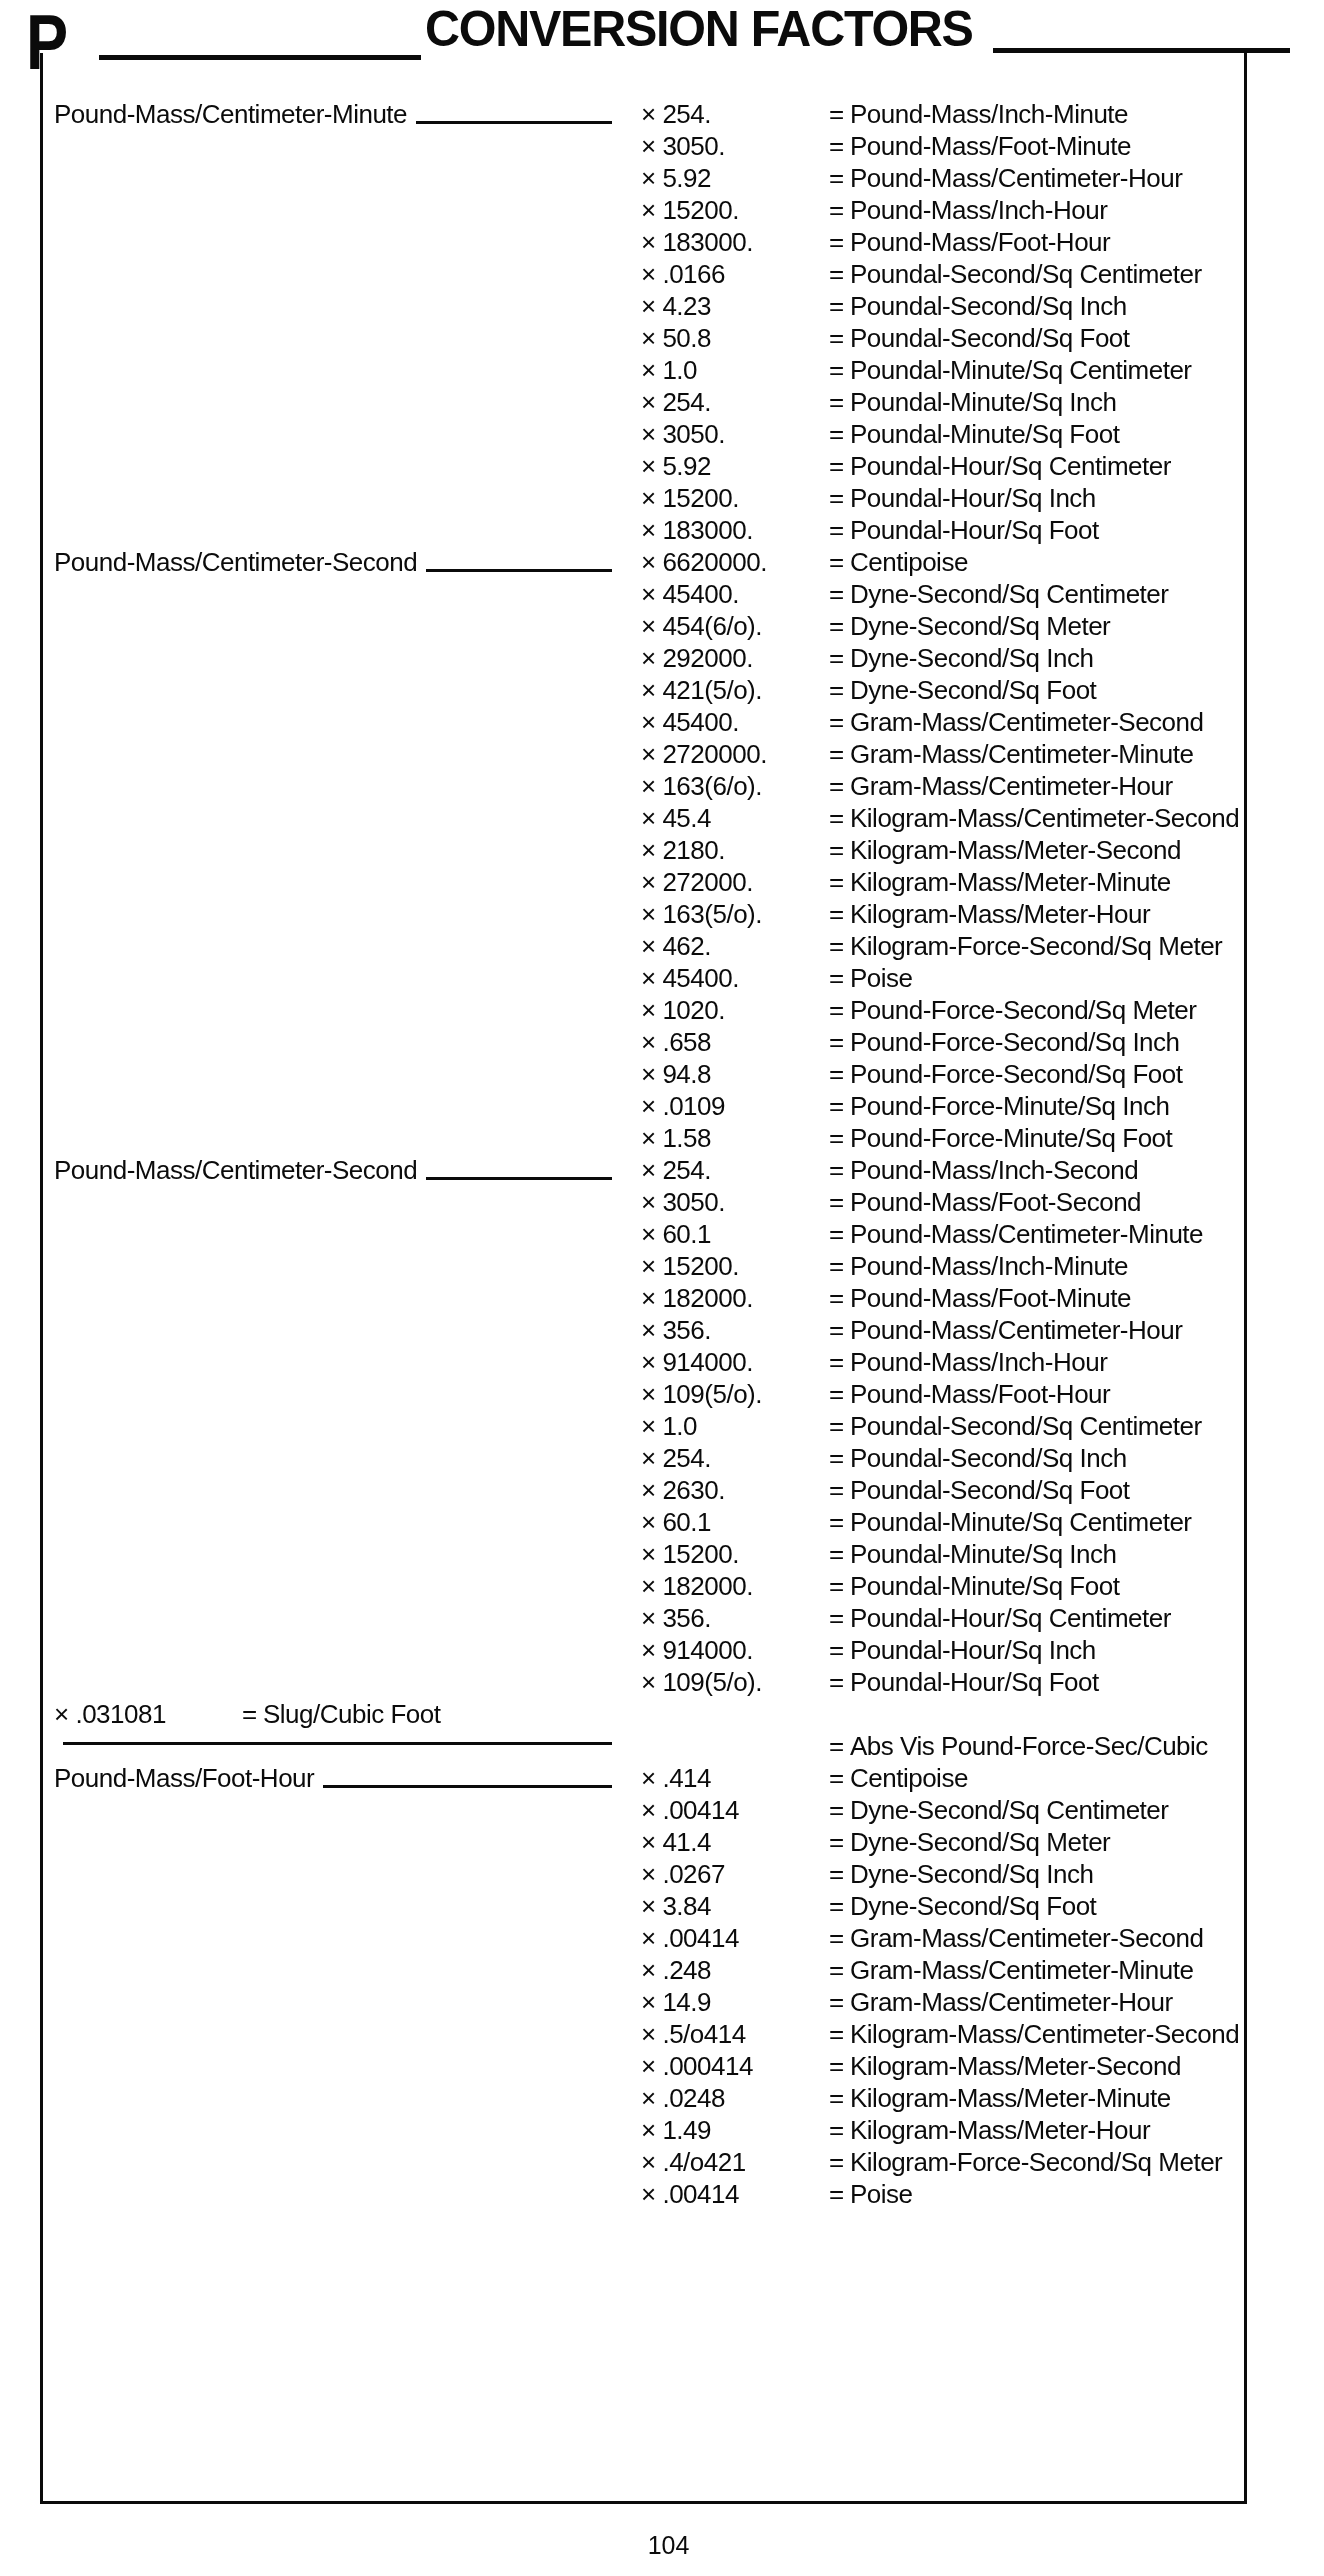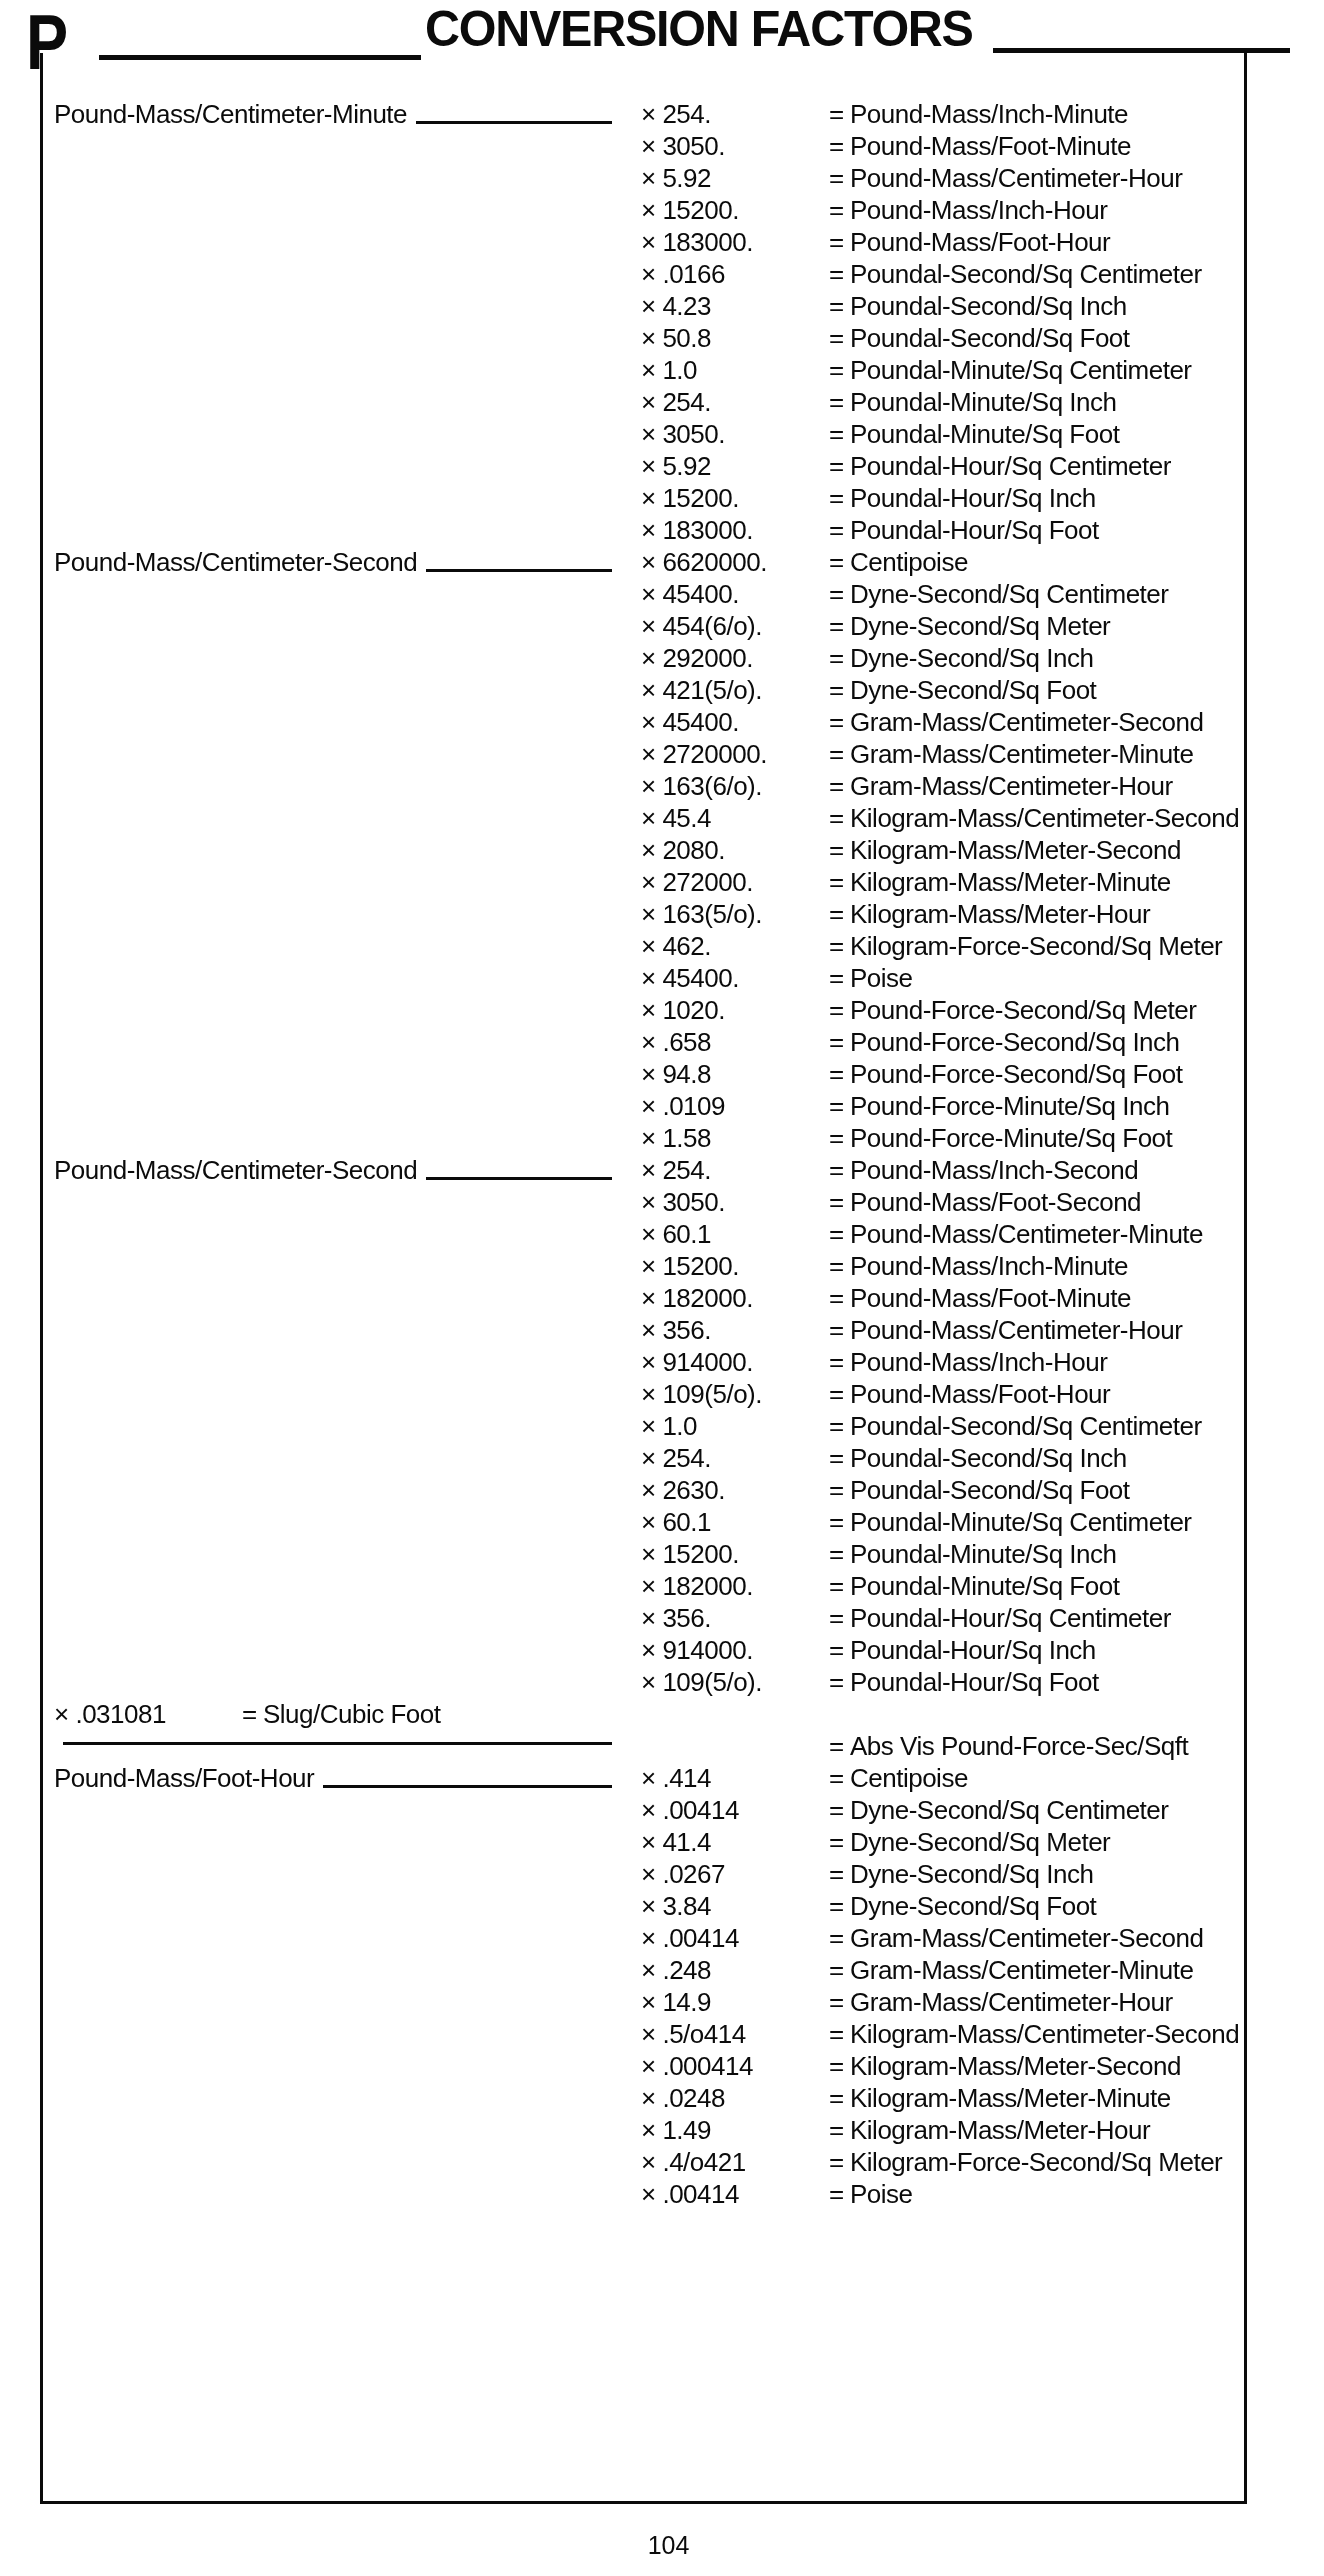--- a/index.html
+++ b/index.html
@@ -310,21 +310,21 @@
     <div class="c-factor">× 45.4</div>
     <div class="c-equals">=</div>
     <div class="c-unit">Kilogram-Mass/Centimeter-Second</div>
   </div>
 
   <div class="row">
     <div class="c-label empty">
       <span class="label-text"></span>
 
     </div>
-    <div class="c-factor">× 2080.</div>
+    <div class="c-factor">× 2180.</div>
     <div class="c-equals">=</div>
     <div class="c-unit">Kilogram-Mass/Meter-Second</div>
   </div>
 
   <div class="row">
     <div class="c-label empty">
       <span class="label-text"></span>
 
     </div>
     <div class="c-factor">× 272000.</div>
@@ -587,21 +587,21 @@
     <div class="c-equals">=</div>
     <div class="c-unit">Slug/Cubic Foot</div>
   </div>
 
   <div class="row">
     <div class="c-label">
       <span class="leader"></span>
     </div>
     <div class="c-factor"></div>
     <div class="c-equals">=</div>
-    <div class="c-unit">Abs Vis Pound-Force-Sec/Sqft</div>
+    <div class="c-unit">Abs Vis Pound-Force-Sec/Cubic</div>
   </div>
 
   <div class="row">
     <div class="c-label">
       <span class="label-text">Pound-Mass/Foot-Hour</span>
       <span class="leader"></span>
     </div>
     <div class="c-factor">× .414</div>
     <div class="c-equals">=</div>
     <div class="c-unit">Centipoise</div>

